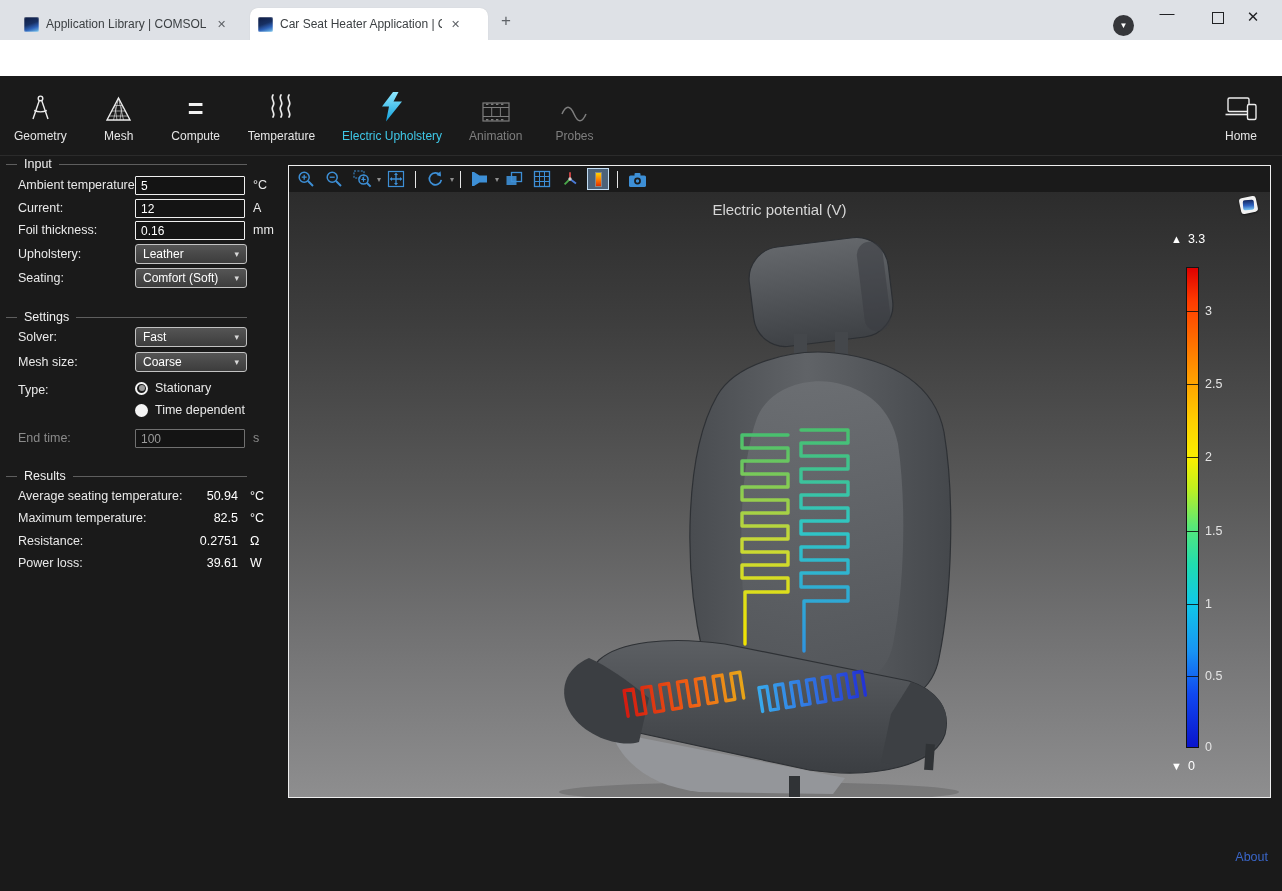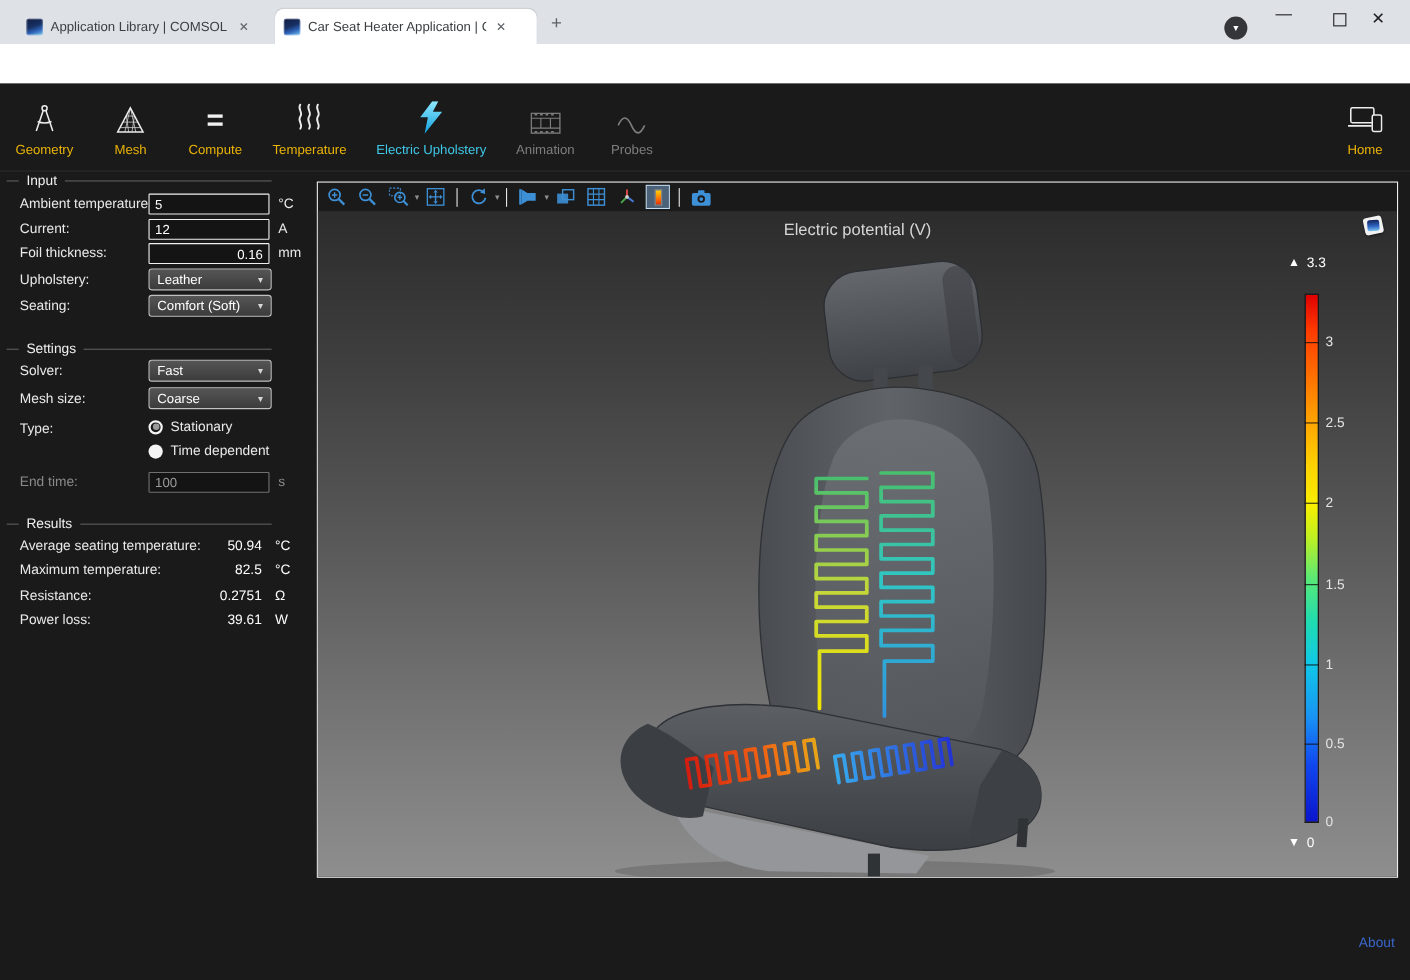--- a/index.html
+++ b/index.html
@@ -30,21 +30,21 @@
 .obspacer{flex:1}
 .obicon{color:#5f6368;font-size:15px}
 .avatar{position:absolute;right:42px;top:44px;width:27px;height:27px;border-radius:50%;background:#dadce0;display:flex;align-items:center;justify-content:center}
 .kebab{position:absolute;right:16px;top:46px;color:#5f6368;font-size:15px;font-weight:bold;letter-spacing:0}
 
 
 .app{position:absolute;top:76px;left:0;width:100%;bottom:0;background:#1a1a1a;color:#e9e9e9}
 .ribbon{position:absolute;top:0;left:0;width:100%;height:80px;border-bottom:1px solid #2b2b2b;display:flex;align-items:flex-start;padding:13px 16px 0 14px;gap:27px}
 .ritem{display:flex;flex-direction:column;align-items:center;gap:7px;min-width:50px}
 .ricon{height:33px;display:flex;align-items:end;justify-content:center;color:#ececec}
-.rlabel{font-size:12px;color:#eab308;white-space:nowrap}
+.rlabel{font-size:12px;color:#e5e5e5;white-space:nowrap}
 .ritem.dim .rlabel,.ritem.dim .ricon{color:#7e7e7e}
 .ritem.active .rlabel{color:#3fc8e8}
 .rhome{margin-left:auto}
 .eqglyph{font-size:27px;font-weight:bold;color:#f2f2f2;line-height:26px}
 
 
 .sidebar{position:absolute;left:0;top:80px;width:252px;bottom:0;font-size:12.5px}
 .legend{position:absolute;left:6px;right:5px;display:flex;align-items:center;gap:7px;color:#f0f0f0}
 .legend::before{content:"";width:11px;height:1px;background:#5e5e5e}
 .legend::after{content:"";flex:1;height:1px;background:#5e5e5e}
@@ -235,21 +235,21 @@
 
     <span class="flabel" style="top:22px">Ambient temperature:</span>
     <input class="tinput" style="top: 20px;" readonly="" value="5">
     <span class="unit" style="top:22px">°C</span>
 
     <span class="flabel" style="top:45px">Current:</span>
     <input class="tinput" style="top: 43px;" readonly="" value="12">
     <span class="unit" style="top:45px">A</span>
 
     <span class="flabel" style="top:67px">Foil thickness:</span>
-    <input class="tinput" style="top: 65px; text-align: right;" readonly="" value="0.16">
+    <input class="tinput" style="top: 65px;" readonly="" value="0.16">
     <span class="unit" style="top:67px">mm</span>
 
     <span class="flabel" style="top:91px">Upholstery:</span>
     <div class="dd" style="top:88px">
       <span>Leather</span>
       <span class="ddcaret">▾</span>
     </div>
 
     <span class="flabel" style="top:115px">Seating:</span>
     <div class="dd" style="top:112px">

